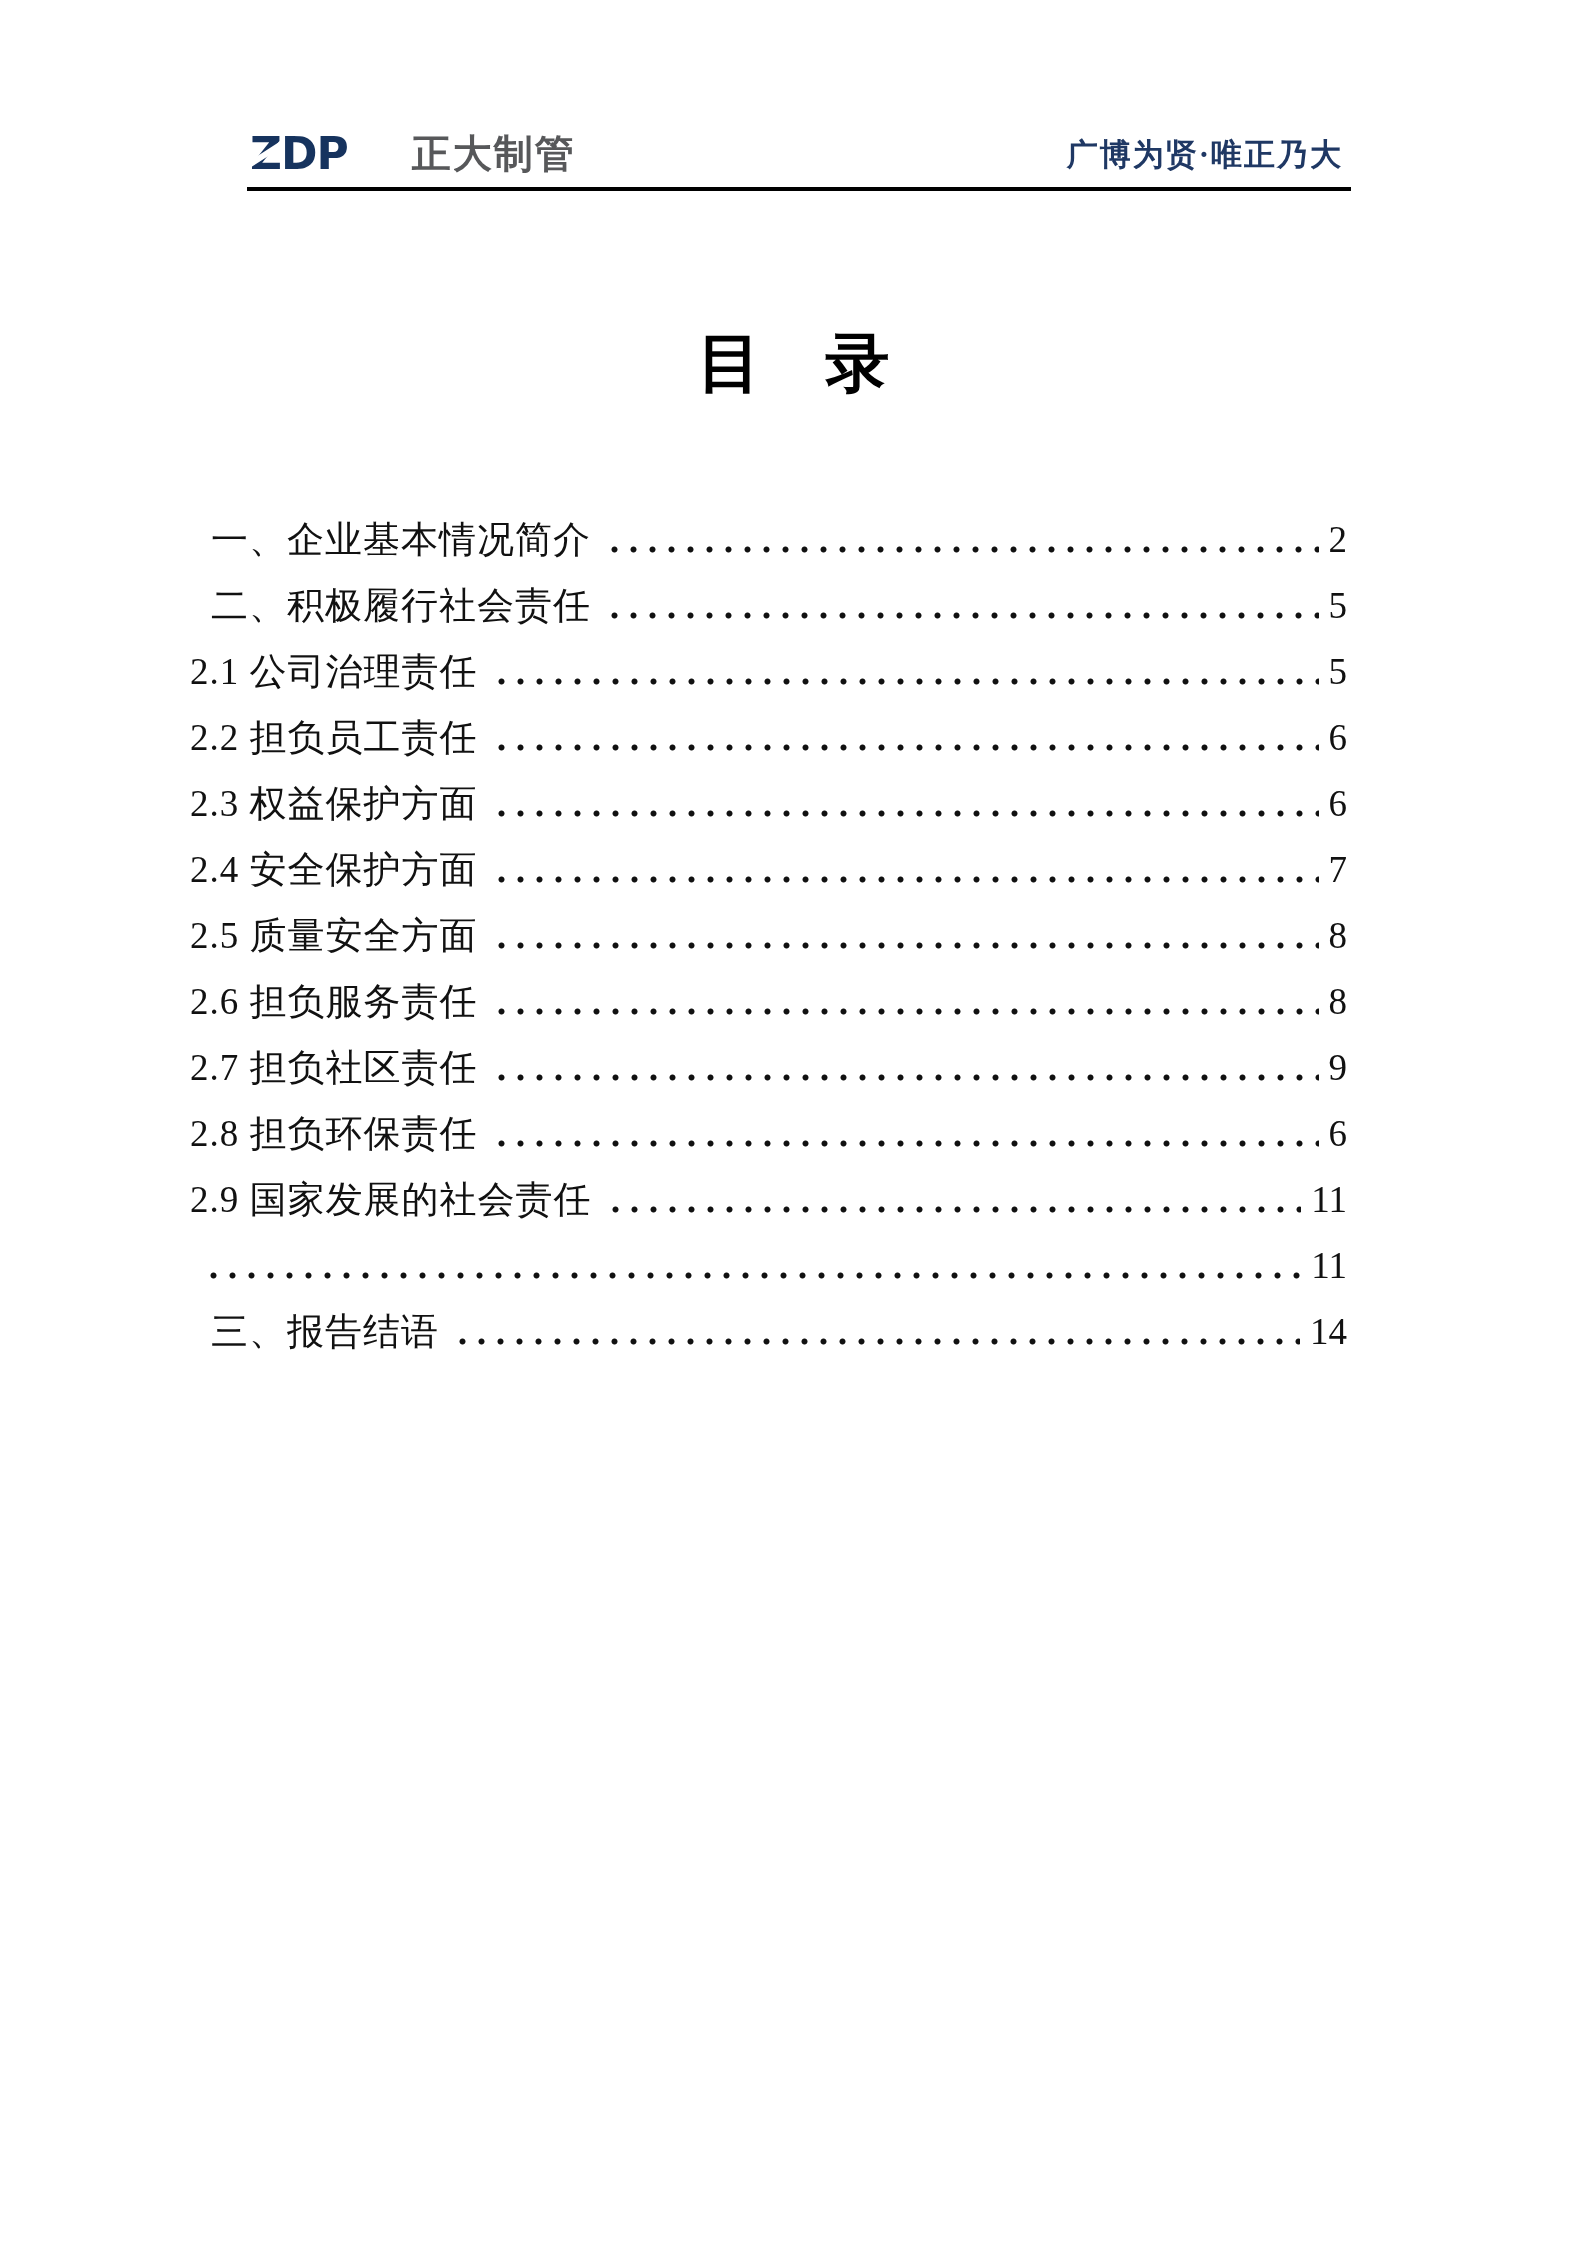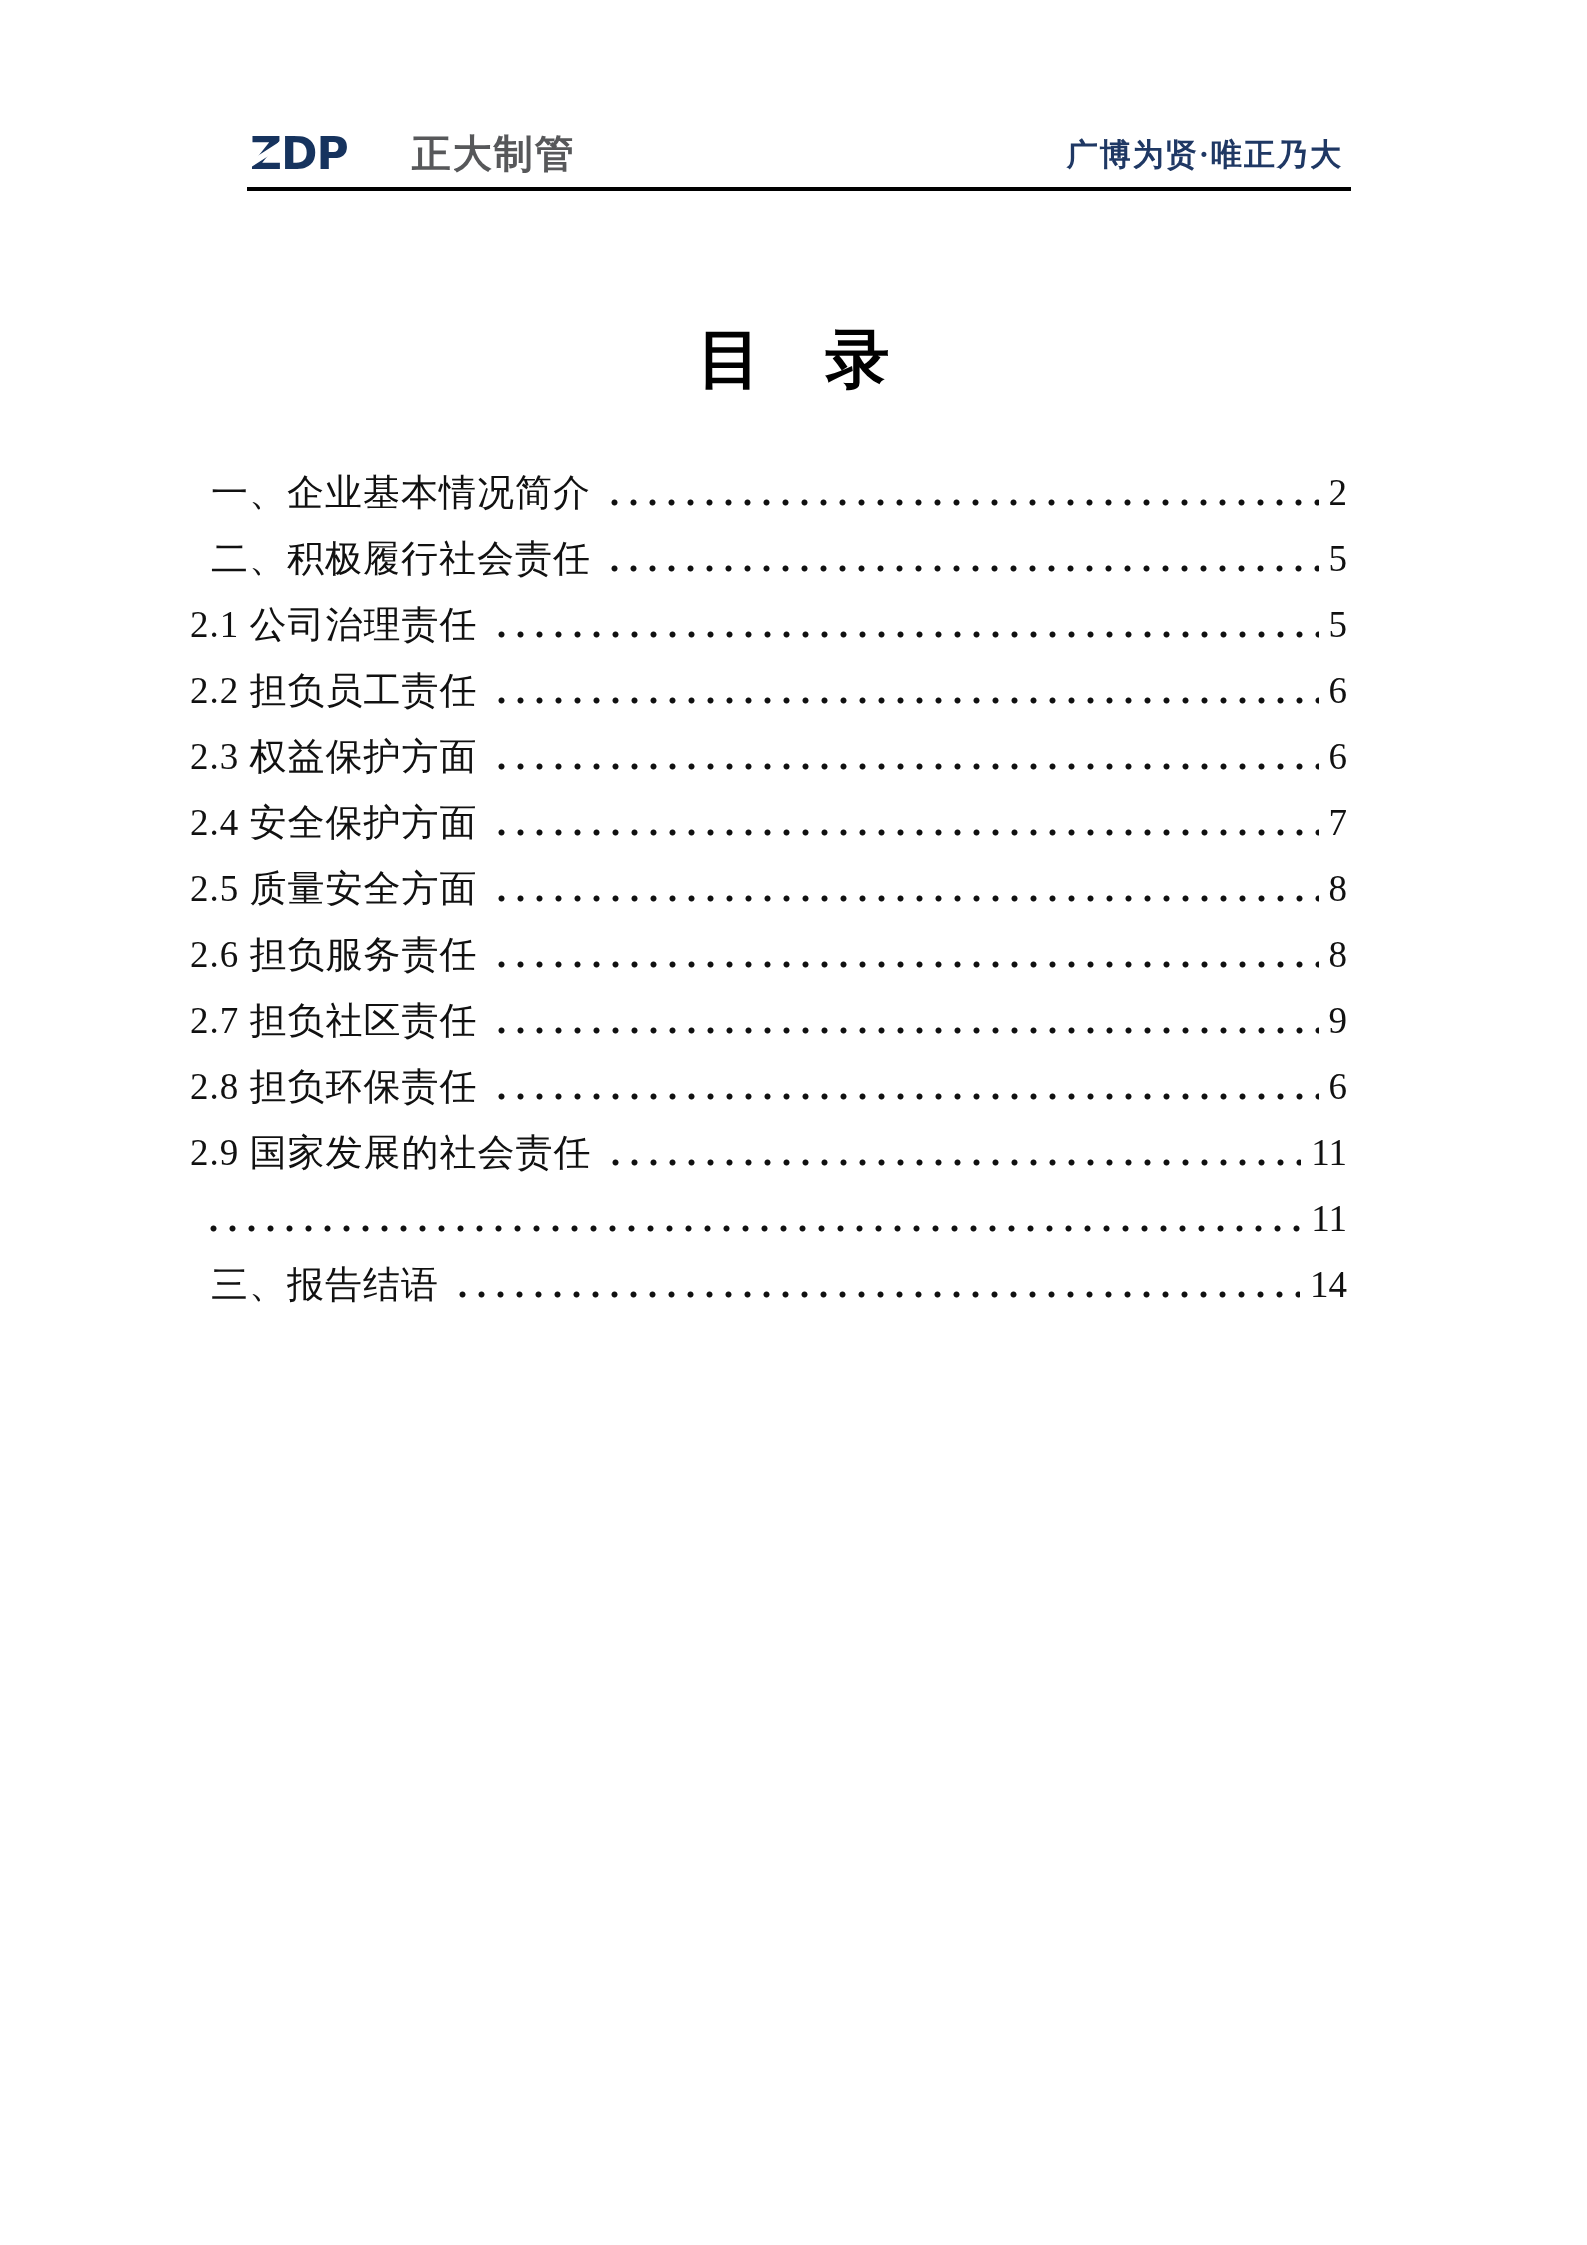--- a/index.html
+++ b/index.html
@@ -83,28 +83,27 @@
     position: absolute;
     top: 328px;
     left: 0;
     width: 100%;
     margin: 0;
     text-align: center;
     font-size: 64px;
     line-height: 72px;
     font-weight: 700;
     color: #000000;
-    font-family: Liberation Mono, monospace;
   }
 
   
   .toc {
     position: absolute;
     left: 190px;
-    top: 460px;
+    top: 507px;
     width: 1157px;
   }
   .toc-row {
     display: flex;
     height: 66px;
     font-size: 37px;
     color: #111111;
     cursor: pointer;
   }
   .toc-row.level-1 { padding-left: 21px; }

